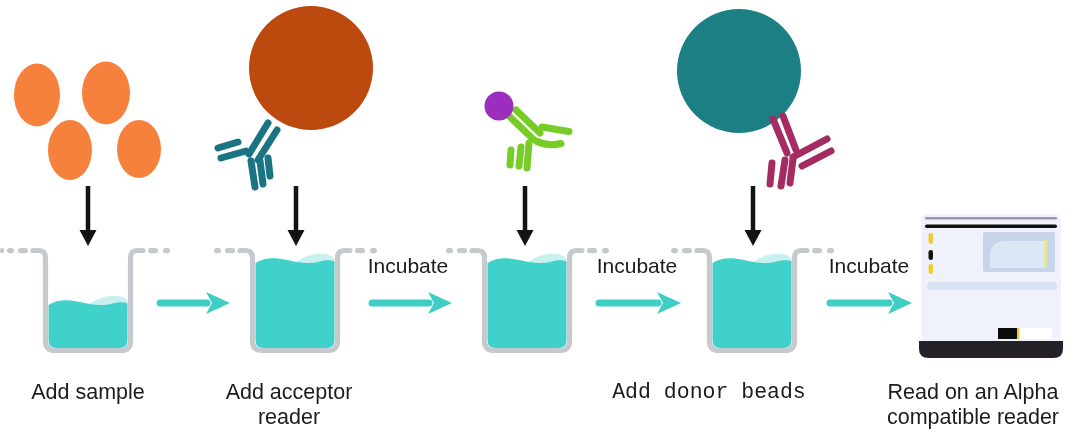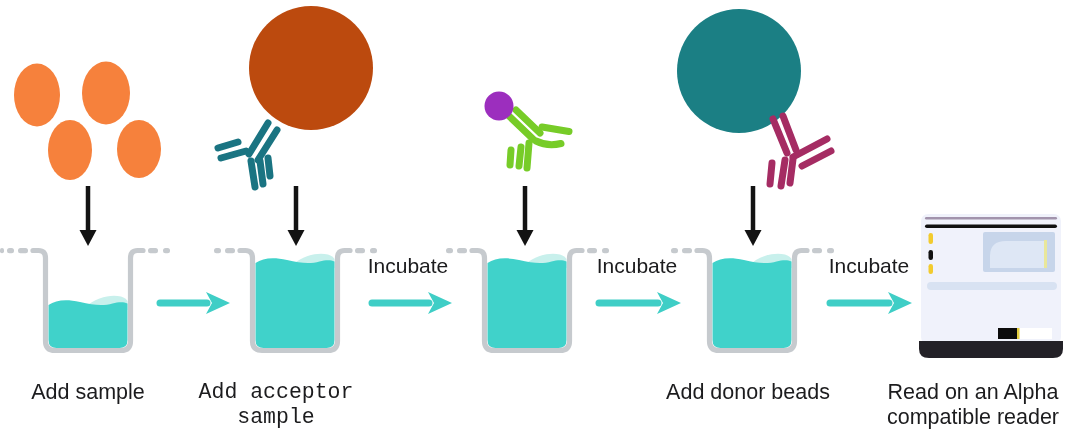--- a/index.html
+++ b/index.html
@@ -180,25 +180,25 @@
   </svg>
 
   <div class="incubate-label" style="left:408px;">Incubate</div>
   <div class="incubate-label" style="left:637px;">Incubate</div>
   <div class="incubate-label" style="left:869px;">Incubate</div>
 
   <div class="step-label" style="left:88px;">
     <div>Add sample</div>
     <div></div>
   </div>
-  <div class="step-label" style="left:276px;font-family:Liberation Mono, monospace;">
+  <div class="step-label" style="left:289px;">
     <div>Add acceptor</div>
-    <div>sample</div>
-  </div>
-  <div class="step-label" style="left:748px;">
+    <div>reader</div>
+  </div>
+  <div class="step-label" style="left:709px;font-family:Liberation Mono, monospace;">
     <div>Add donor beads</div>
     <div></div>
   </div>
   <div class="step-label" style="left:973px;">
     <div>Read on an Alpha</div>
     <div>compatible reader</div>
   </div>
 
 </div>
 

